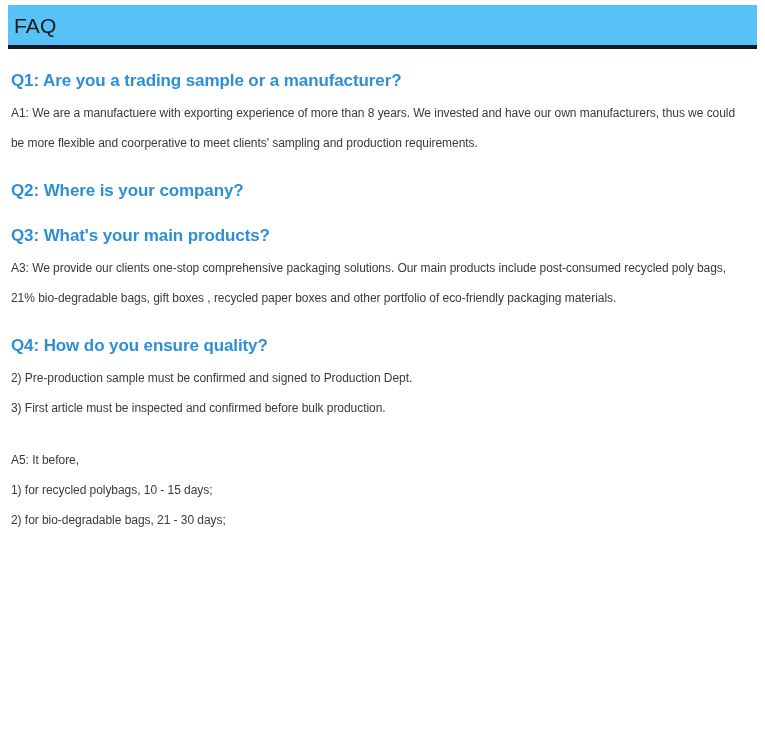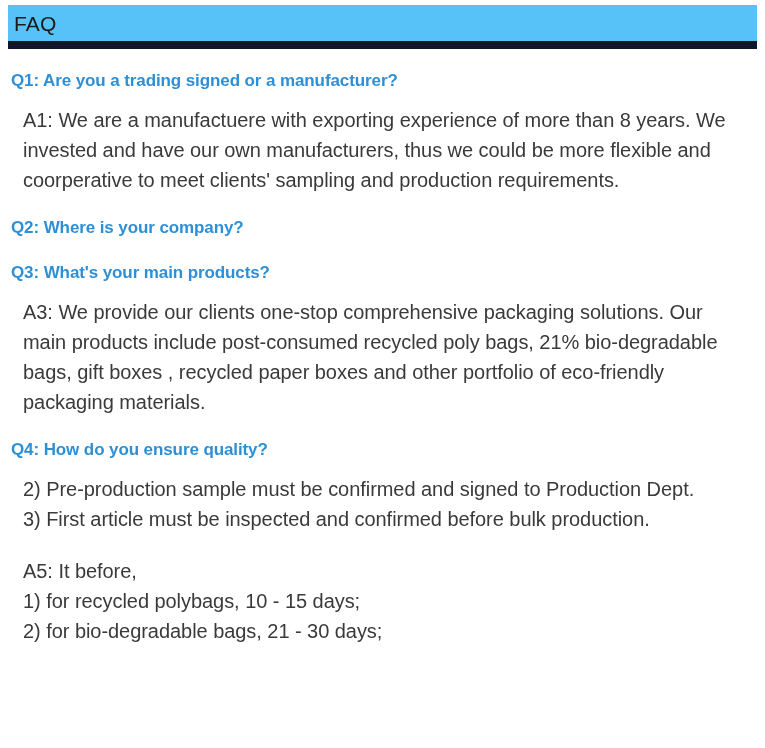--- a/index.html
+++ b/index.html
@@ -23,21 +23,21 @@
   }
 
   
   .faq-banner {
     position: absolute;
     left: 8px;
     top: 5px;
     width: 749px;
     height: 44px;
     background: #56c2f7;
-    border-bottom: 8px solid #0f172a;
+    border-bottom: 4px solid #0f172a;
     box-sizing: border-box;
     display: flex;
     align-items: center;
   }
   .faq-banner-title {
     font-size: 21px;
     font-weight: 400;
     color: #1a1a1a;
     letter-spacing: 0.2px;
     padding-left: 6px;
@@ -62,45 +62,45 @@
   .faq-question {
     font-size: 17px;
     font-weight: 700;
     color: #2d8fd5;
     line-height: 1.35;
     margin: 0 0 5px 0;
     letter-spacing: -0.1px;
   }
 
   .faq-answer {
-    font-size: 20px;
+    font-size: 12px;
     font-weight: 400;
     color: #3a3a3a;
     line-height: 30px;
-    margin: 12px;
+    margin: 0;
     letter-spacing: -0.05px;
   }
 
   .faq-answer-line {
     display: block;
   }
 </style>
 </head>
 <body>
 
 <div class="page">
 
   <div class="faq-banner">
     <span class="faq-banner-title">FAQ</span>
   </div>
 
   <div class="faq-body">
 
     <div class="faq-item">
-      <h3 class="faq-question">Q1: Are you a trading signed or a manufacturer?</h3>
+      <h3 class="faq-question">Q1: Are you a trading sample or a manufacturer?</h3>
       <p class="faq-answer">
         <span class="faq-answer-line">A1: We are a manufactuere with exporting experience of more than 8 years. We invested and have our own manufacturers, thus we could be more flexible and coorperative to meet clients' sampling and production requirements.</span>
       </p>
     </div>
 
     <div class="faq-item">
       <h3 class="faq-question">Q2: Where is your company?</h3>
     </div>
 
     <div class="faq-item">

